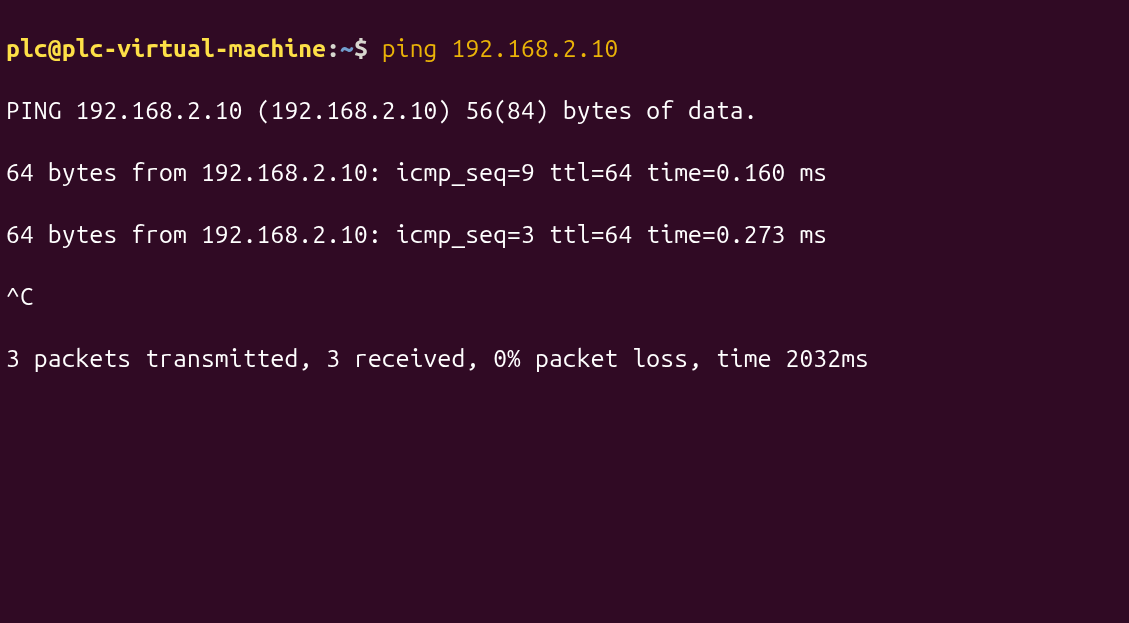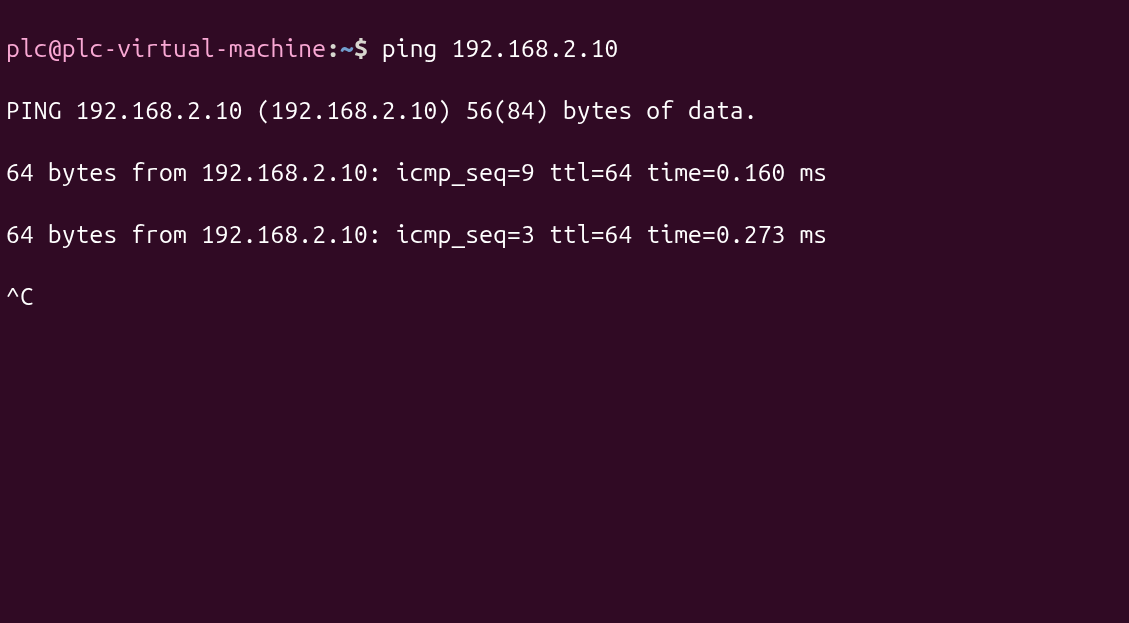--- a/index.html
+++ b/index.html
@@ -12,36 +12,37 @@
   }
   .terminal {
     font-family: "Ubuntu Mono", "DejaVu Sans Mono", "Courier New", monospace;
     font-size: 24.5px;
     line-height: 31px;
     color: #d7d7cf;
     white-space: pre;
     padding: 2px 6px;
     letter-spacing: 0.2px;
   }
-  .user { color: #f9a8d4; font-weight: normal; }
+  .user { color: #fde047; font-weight: bold; }
   .colon { color: #d7d7cf; font-weight: bold; }
   .path { color: #729fcf; font-weight: bold; }
   .dollar { color: #d7d7cf; font-weight: bold; }
-  .cmd { color: #ffffff; }
+  .cmd { color: #eab308; }
   .out { color: #ffffff; }
 </style>
 </head>
 <body>
 
 <div class="terminal">
 <div><span class="user">plc@plc-virtual-machine</span><span class="colon">:</span><span class="path">~</span><span class="dollar">$</span><span> </span><span class="cmd">ping 192.168.2.10</span></div>
 <div class="out">PING 192.168.2.10 (192.168.2.10) 56(84) bytes of data.</div>
 <div class="out">64 bytes from 192.168.2.10: icmp_seq=9 ttl=64 time=0.160 ms</div>
 <div class="out">64 bytes from 192.168.2.10: icmp_seq=3 ttl=64 time=0.273 ms</div>
 <div class="out">^C</div>
+<div class="out">3 packets transmitted, 3 received, 0% packet loss, time 2032ms</div>
 
 
 
 
 
 
 
 
 </div>
 

